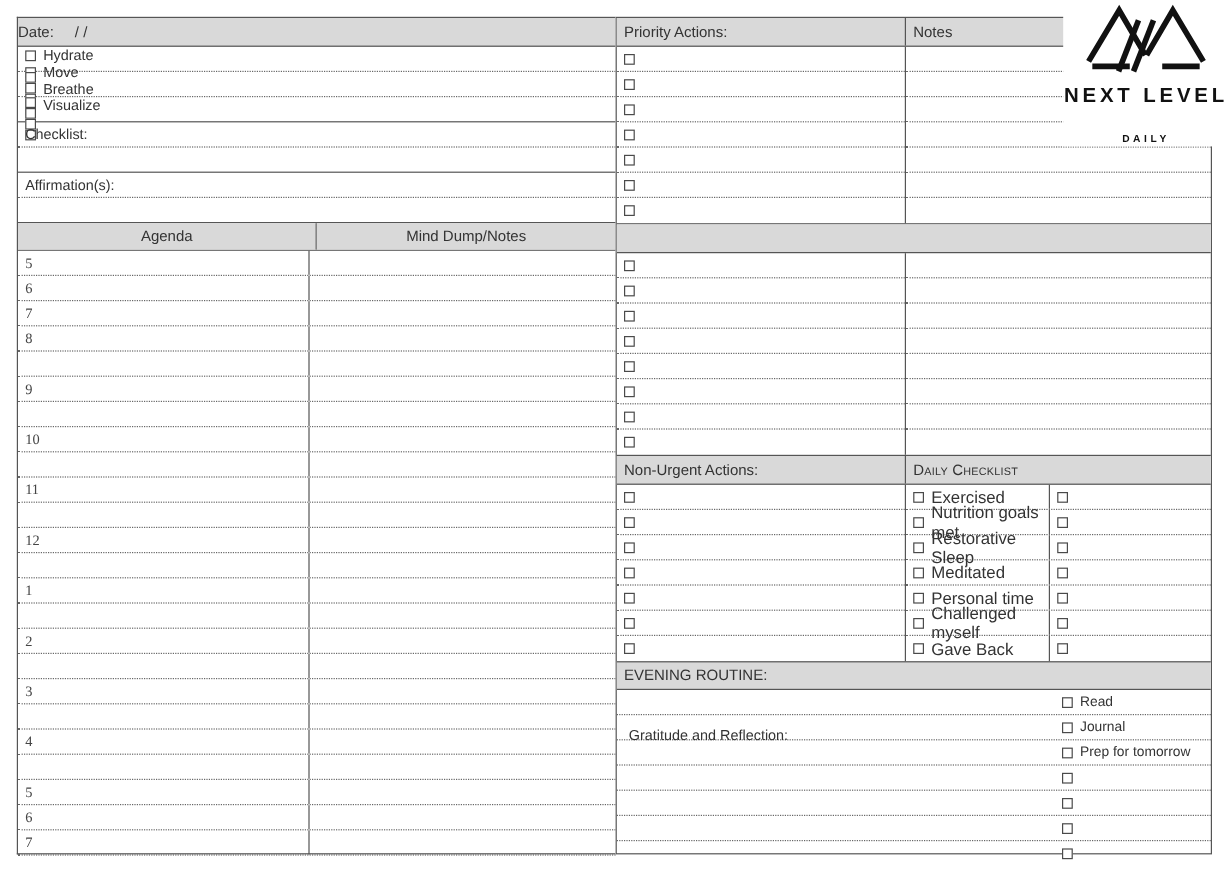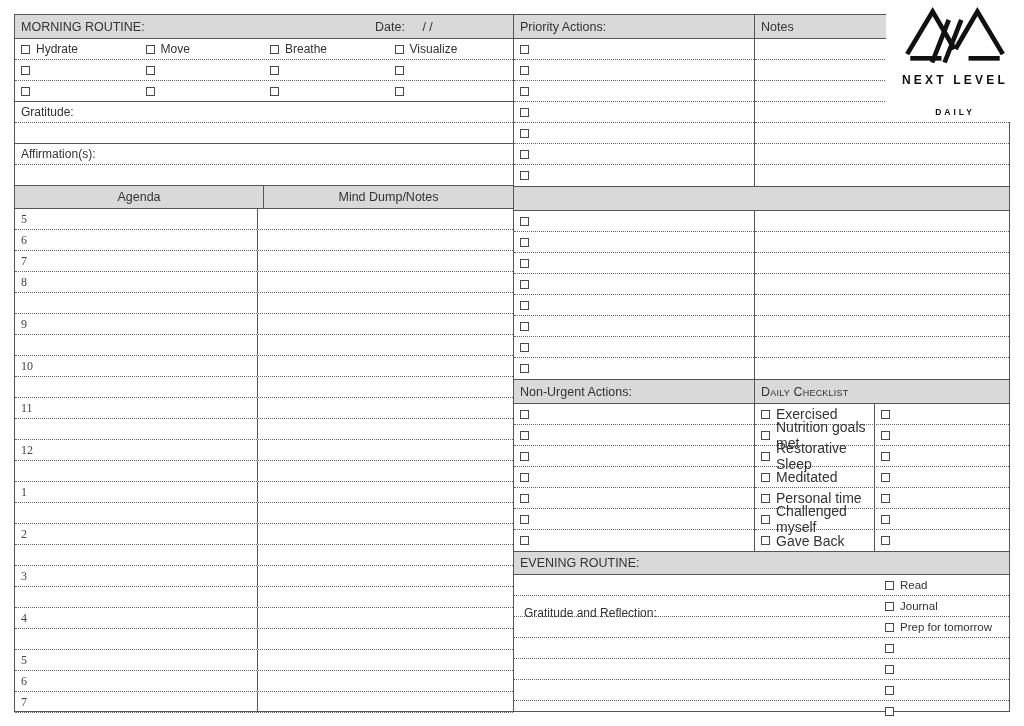--- a/index.html
+++ b/index.html
@@ -36,20 +36,21 @@
   #morning-hdr {
     height: 24px; display:flex; align-items:center;
     background:#d9d9d9; border-bottom: 1.6px solid #555;
     font-size: 12.5px;
   }
   #morning-hdr .t1 { padding-left: 6px; flex: 0 0 360px; }
   #morning-hdr .t2 { flex: 1; }
   .habit-row {
     display:flex; height: 21px; 
     border-bottom: 1px dotted #666;
+    flex-direction: column;
   }
   .habit-cell { flex: 1 1 25%; display:flex; align-items:center; padding-left: 6px; font-size: 12px; }
   .habit-row.thick { border-bottom: 1.6px solid #555; }
 
   .freeline {
     height: 21px; border-bottom: 1px dotted #666;
     font-size: 12px; padding-left: 6px; display:flex; align-items:center;
   }
   .freeline.thick { border-bottom: 1.6px solid #555; }
 
@@ -111,37 +112,36 @@
   #logo-box {
     position:absolute; right: 0px; top: 0px;
     width: 138px; height: 122px;
     background:#ffffff;
     display:flex; flex-direction:column;
     align-items:center; justify-content:center;
     z-index: 20;
   }
   #logo-mark { width: 104px; height: 62px; }
   #logo-name {
-    font-size: 12px; letter-spacing: 3.2px; font-weight: 700;
+    font-size: 17px; letter-spacing: 3.2px; font-weight: 700;
     color:#111; margin-top: 5px;
   }
   #logo-sub {
     font-size: 8.5px; letter-spacing: 3.0px; font-weight: 700;
     color:#111; margin-top: 20px;
   }
 </style>
 </head>
 <body>
 
 <div id="page">
 
   <div id="leftcol">
 
     <div id="morning-hdr">
-      <span class="t1">MORNING ROUTINE:</span>
       <span class="t2">
         <span>Date:</span>
         <span style="margin-left:14px">/     /</span>
       </span>
     </div>
 
     <div id="habit-rows">
         <div class="habit-row">
           <div class="habit-cell">
             <span class="cb"></span>
@@ -184,21 +184,21 @@
           <div class="habit-cell">
             <span class="cb"></span>
           </div>
           <div class="habit-cell">
             <span class="cb"></span>
           </div>
         </div>
       </div>
 
     <div class="freeline">
-      <span>Gratitude:</span>
+      <span>Checklist:</span>
     </div>
     <div class="freeline thick"></div>
 
     <div class="freeline">
       <span>Affirmation(s):</span>
     </div>
     <div class="freeline thick"></div>
 
     <div id="agenda-hdr">
       <div class="ac first">Agenda</div>

